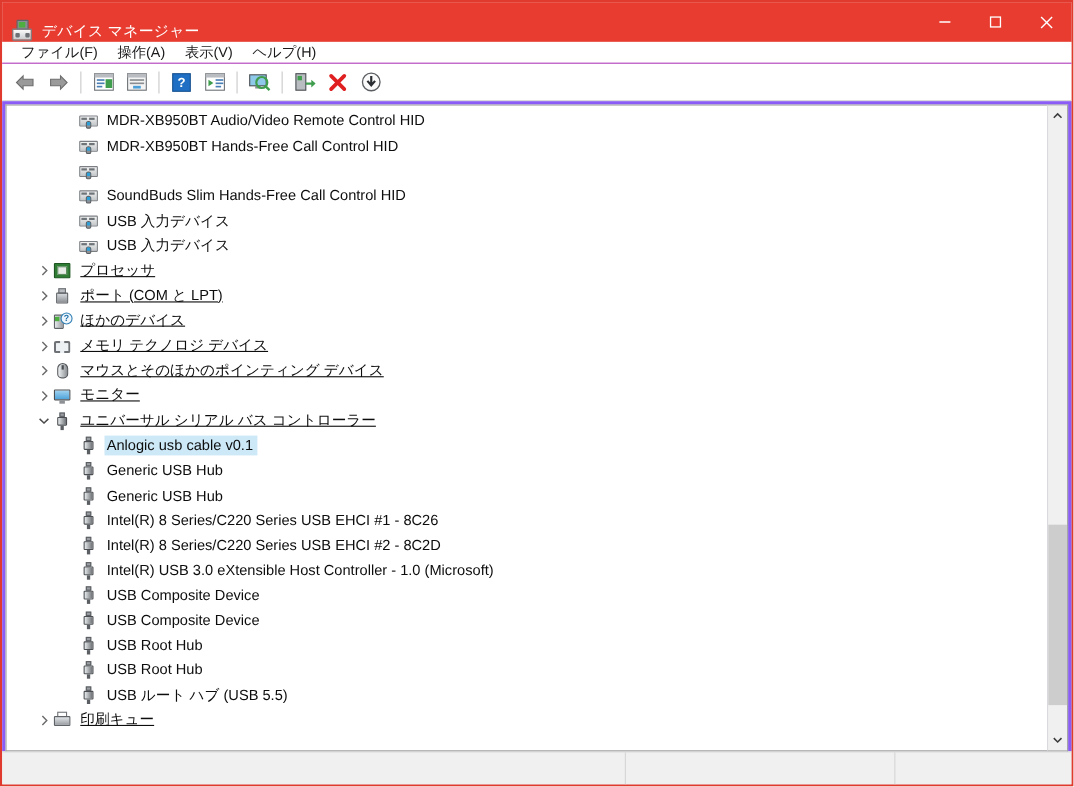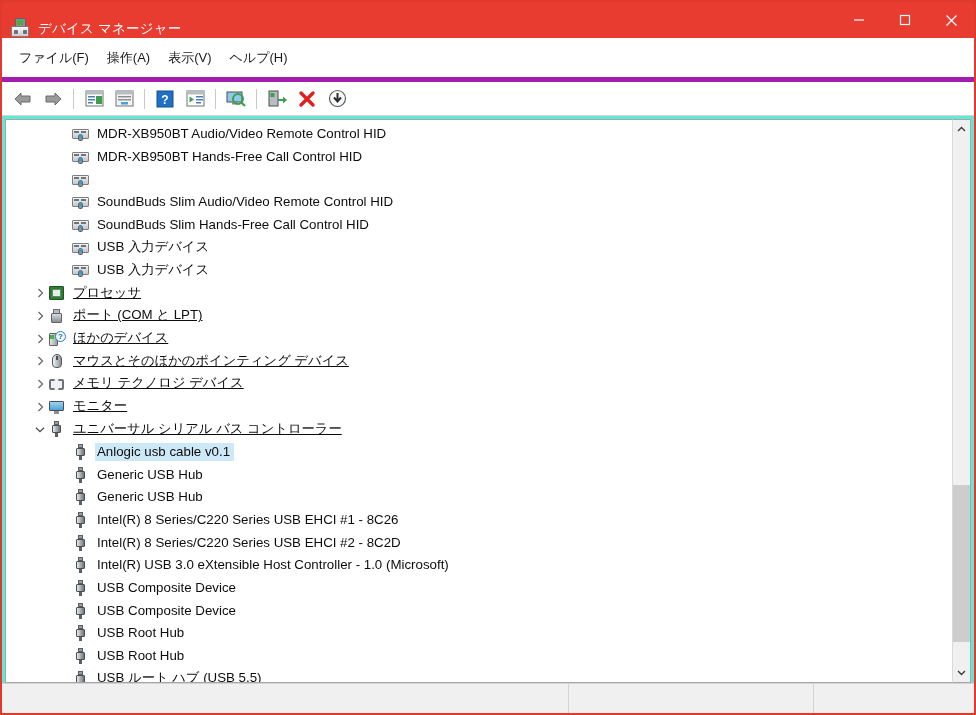--- a/index.html
+++ b/index.html
@@ -72,27 +72,27 @@
   }
   .winbtn {
     width: 46px; height: 36px;
     display: flex; align-items: center; justify-content: center;
     flex: 0 0 auto;
   }
   .winbtn svg { display: block; }
 
   
   #menubar {
-    height: 44px;
+    height: 20px;
     background: #ffffff;
     display: flex;
     align-items: center;
     padding-left: 8px;
     flex: 0 0 auto;
-    border-bottom: 5px solid #a21caf;
+    border-bottom: 1px solid #a21caf;
   }
   .menu-item {
     font-size: 13px;
     color: #1a1a1a;
     padding: 3px 9px;
     white-space: nowrap;
   }
 
   
   #toolbar {
@@ -112,21 +112,21 @@
   .tb-sep {
     width: 1px; height: 20px;
     background: #c9c9c9;
     margin: 0 5px;
     flex: 0 0 auto;
   }
 
   
   #content-wrap {
     flex: 1 1 auto;
-    background: #5eead4;
+    background: #8b5cf6;
     padding: 3px 3px 0 3px;
     display: flex;
     min-height: 0;
   }
   #tree-panel {
     flex: 1 1 auto;
     background: #ffffff;
     border: 1px solid #a6a6a6;
     border-right: none;
     overflow: hidden;
@@ -485,52 +485,42 @@
             </span>
           </div>
           <div class="row indent-2-noc">
             <span class="icon ic-hid">
               <div class="kb"></div>
               <div class="k1"></div>
               <div class="k2"></div>
               <div class="ms"></div>
               <div class="dot"></div>
             </span>
-            <span class="label">SoundBuds Slim Audio/Video Remote Control HID</span>
+            <span class="label">SoundBuds Slim Hands-Free Call Control HID</span>
           </div>
           <div class="row indent-2-noc">
             <span class="icon ic-hid">
               <div class="kb"></div>
               <div class="k1"></div>
               <div class="k2"></div>
               <div class="ms"></div>
               <div class="dot"></div>
             </span>
-            <span class="label">SoundBuds Slim Hands-Free Call Control HID</span>
+            <span class="label">USB 入力デバイス</span>
           </div>
           <div class="row indent-2-noc">
             <span class="icon ic-hid">
               <div class="kb"></div>
               <div class="k1"></div>
               <div class="k2"></div>
               <div class="ms"></div>
               <div class="dot"></div>
             </span>
             <span class="label">USB 入力デバイス</span>
           </div>
-          <div class="row indent-2-noc">
-            <span class="icon ic-hid">
-              <div class="kb"></div>
-              <div class="k1"></div>
-              <div class="k2"></div>
-              <div class="ms"></div>
-              <div class="dot"></div>
-            </span>
-            <span class="label">USB 入力デバイス</span>
-          </div>
           <div class="row indent-1">
             <span class="chev">
               <svg width="7" height="10" viewBox="0 0 7 10">
                 <path d="M1.5 1 L5.5 5 L1.5 9" fill="none" stroke="#6a6a6a" stroke-width="1.3"></path>
               </svg>
             </span>
             <span class="icon ic-cpu">
               <div class="chip"></div>
               <div class="core"></div>
             </span>
@@ -560,36 +550,36 @@
               <div class="q">?</div>
             </span>
             <span class="label">ほかのデバイス</span>
           </div>
           <div class="row indent-1">
             <span class="chev">
               <svg width="7" height="10" viewBox="0 0 7 10">
                 <path d="M1.5 1 L5.5 5 L1.5 9" fill="none" stroke="#6a6a6a" stroke-width="1.3"></path>
               </svg>
             </span>
-            <span class="icon ic-mouse">
+            <span class="icon ic-mem">
               <div class="m"></div>
-              <div class="wheel"></div>
-            </span>
-            <span class="label">マウスとそのほかのポインティング デバイス</span>
+            </span>
+            <span class="label">メモリ テクノロジ デバイス</span>
           </div>
           <div class="row indent-1">
             <span class="chev">
               <svg width="7" height="10" viewBox="0 0 7 10">
                 <path d="M1.5 1 L5.5 5 L1.5 9" fill="none" stroke="#6a6a6a" stroke-width="1.3"></path>
               </svg>
             </span>
-            <span class="icon ic-mem">
+            <span class="icon ic-mouse">
               <div class="m"></div>
-            </span>
-            <span class="label">メモリ テクノロジ デバイス</span>
+              <div class="wheel"></div>
+            </span>
+            <span class="label">マウスとそのほかのポインティング デバイス</span>
           </div>
           <div class="row indent-1">
             <span class="chev">
               <svg width="7" height="10" viewBox="0 0 7 10">
                 <path d="M1.5 1 L5.5 5 L1.5 9" fill="none" stroke="#6a6a6a" stroke-width="1.3"></path>
               </svg>
             </span>
             <span class="icon ic-mon">
               <div class="scr"></div>
               <div class="stand"></div>

